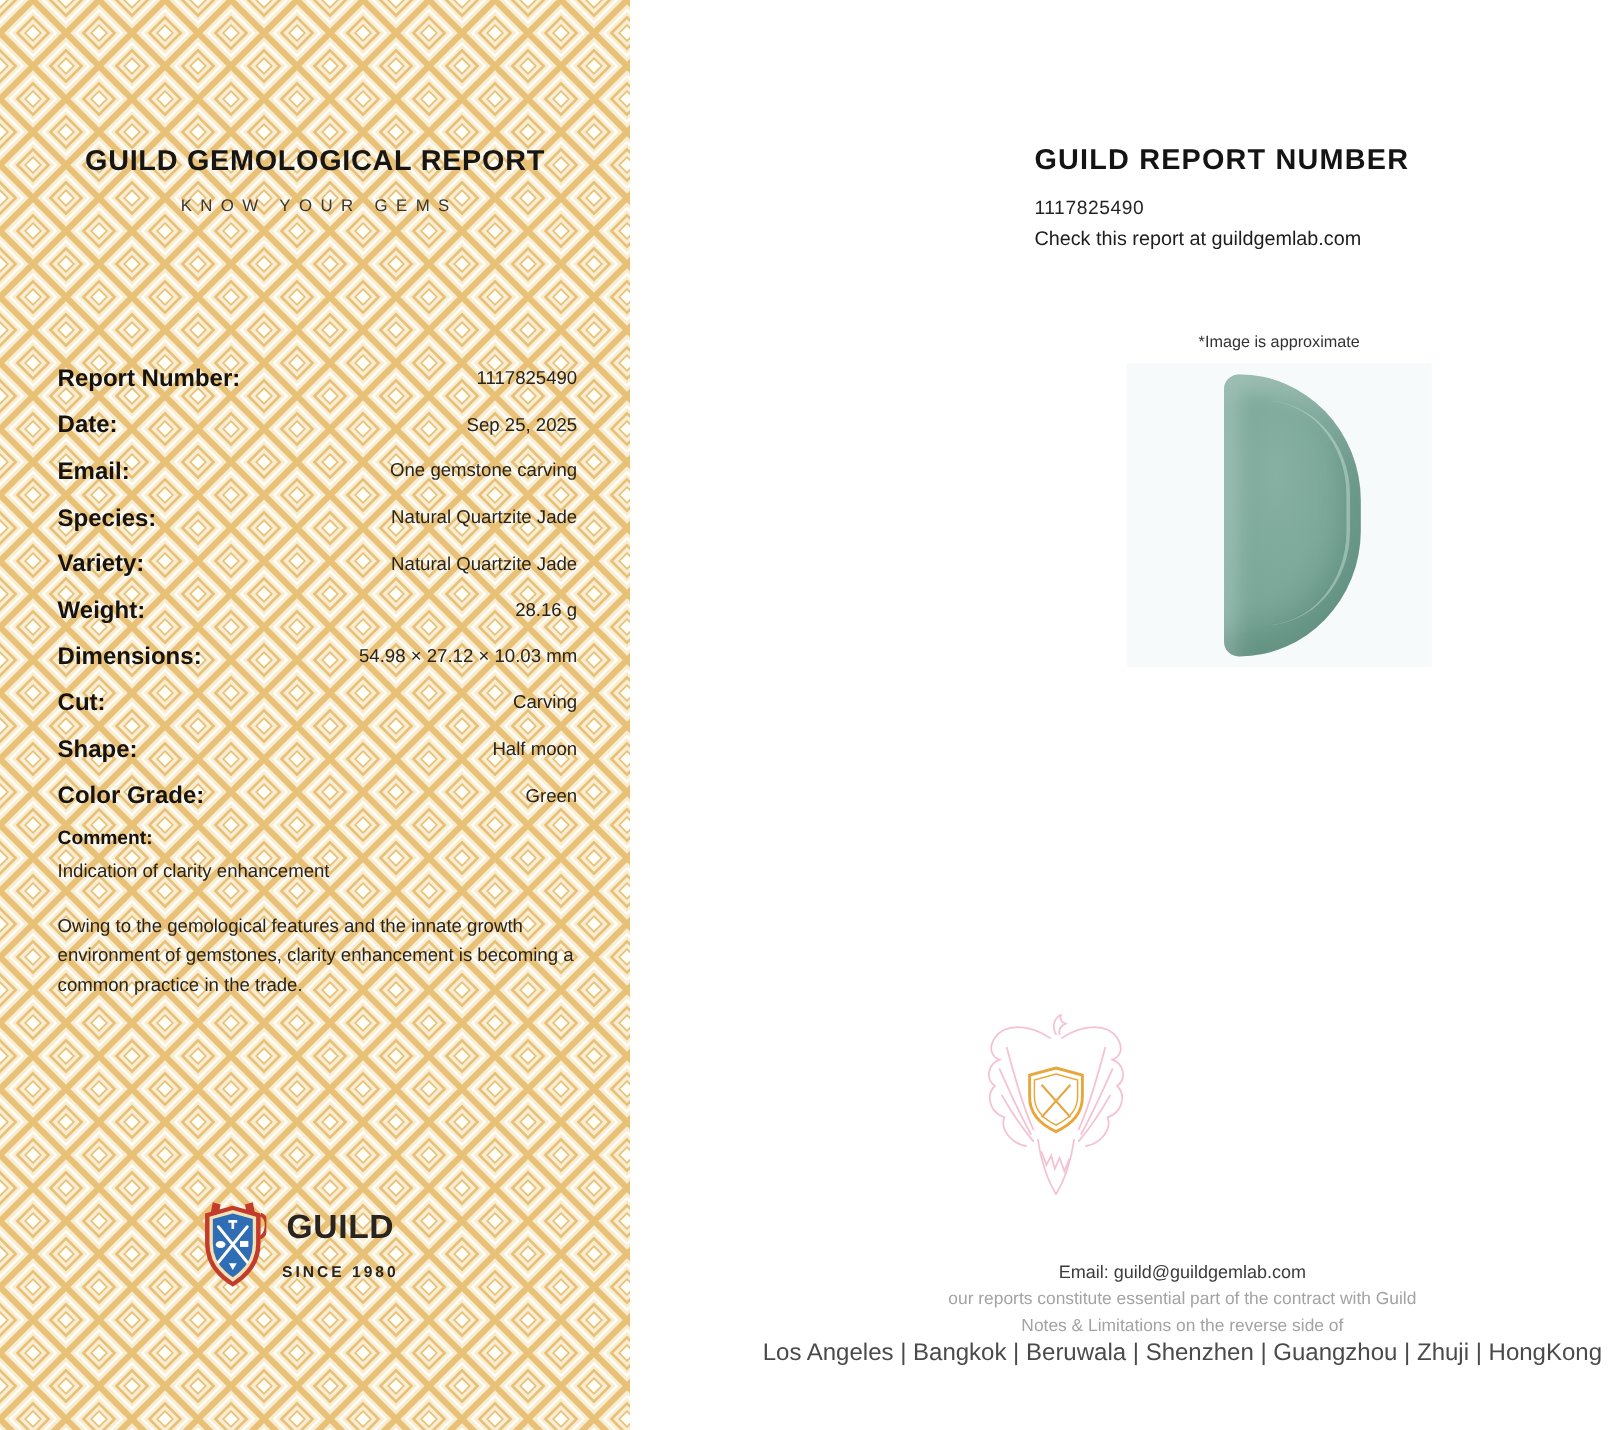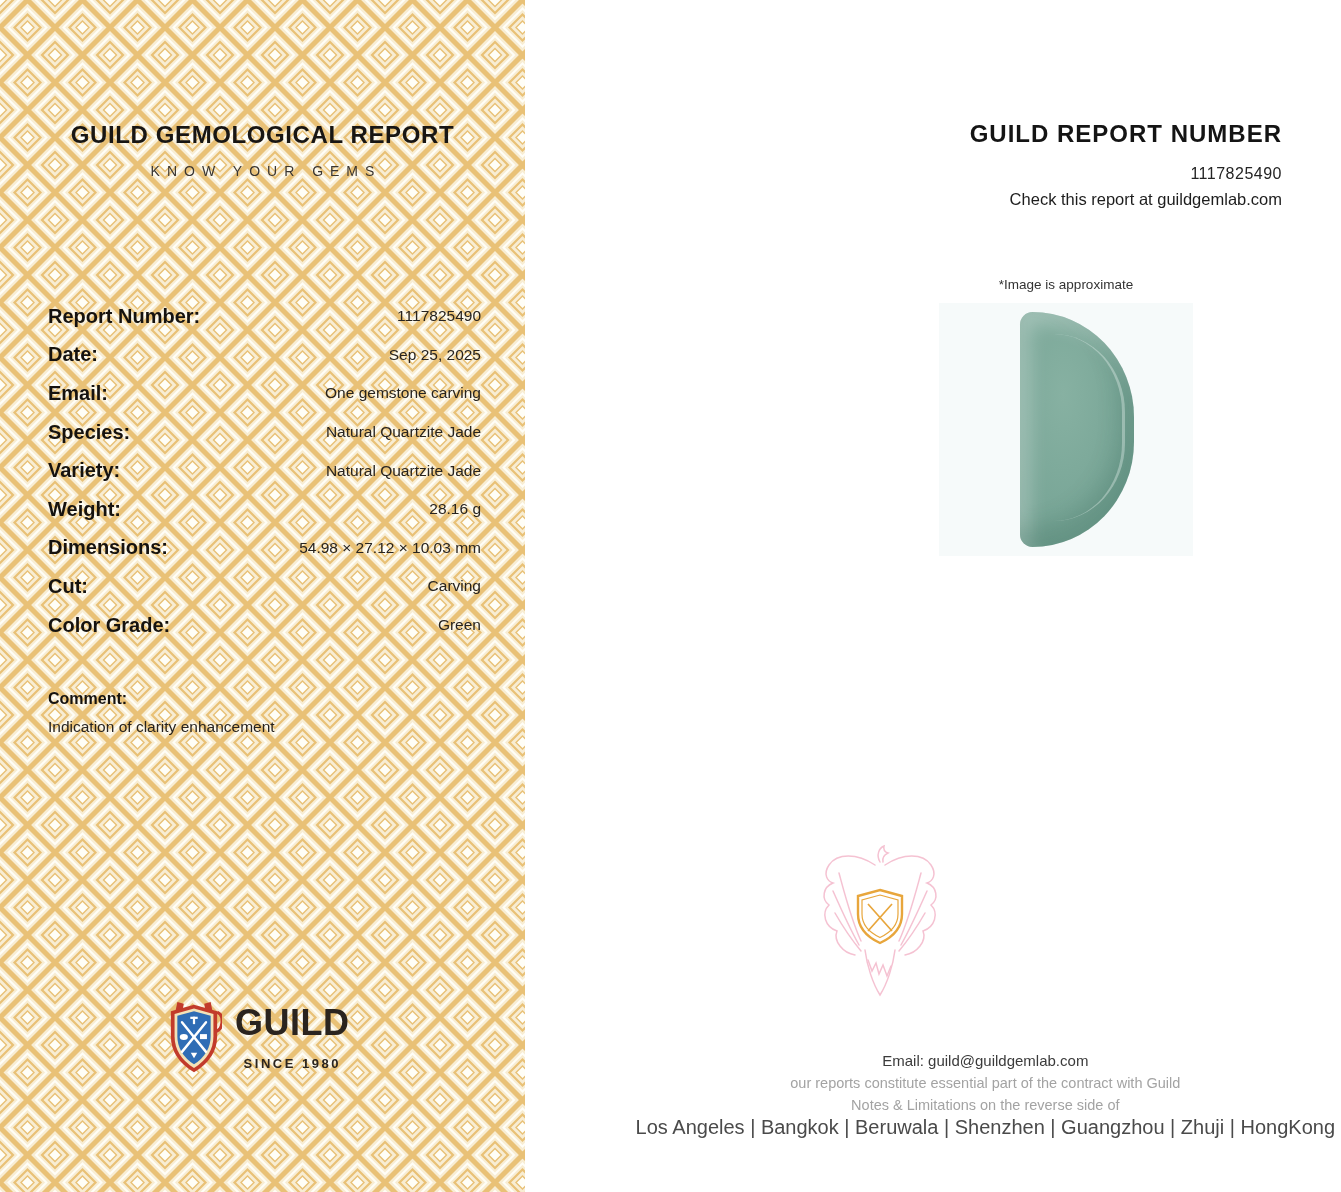--- a/index.html
+++ b/index.html
@@ -34,27 +34,27 @@
 
   .comment-label { position:absolute; left:48px; top:690px; font-size:16px; font-weight:bold; color:#15120f; }
   .comment-value { position:absolute; left:48px; top:718px; font-size:15.5px; color:#27231f; }
   .comment-paragraph {
     position:absolute; left:48px; top:761px; width:432px;
     font-size:15.5px; line-height:24.3px; color:#27231f;
   }
 
   .logo-row { position:absolute; left:166px; top:1001px; display:flex; align-items:center; gap:13px; }
   .logo-text { display:flex; flex-direction:column; align-items:center; }
-  .logo-name { font-size:36px; font-weight:800; letter-spacing:0.5px; color:#2a241f; line-height:1; }
+  .logo-name { font-size:28px; font-weight:800; letter-spacing:0.5px; color:#2a241f; line-height:1; }
   .logo-tagline { font-size:13px; font-weight:bold; letter-spacing:2.5px; color:#2a241f; margin-top:15px; }
 
   
   .right-page { position:absolute; left:525px; top:0; width:816px; height:1192px; background:#ffffff; }
 
-  .rp-head { position:absolute; left:337px; top:0; width:420px; text-align:right; }
+  .rp-head { position:absolute; left:337px; top:0; width:420px; text-align:left; }
   .rp-title { margin-top:120px; font-size:24px; font-weight:bold; letter-spacing:1px; color:#141414; }
   .rp-number { margin-top:17px; font-size:16px; letter-spacing:0.5px; color:#242424; }
   .rp-check { margin-top:7px; font-size:16.5px; color:#1d1d1d; }
 
   .image-note {
     position:absolute; left:414px; top:277px; width:254px; text-align:center;
     font-size:13.5px; color:#333333;
   }
   .gem-image-box {
     position:absolute; left:414px; top:303px; width:254px; height:253px;
@@ -137,27 +137,32 @@
         </div>
         <div class="field-row">
           <span class="fl">Dimensions:</span>
           <span class="fv">54.98 × 27.12 × 10.03 mm</span>
         </div>
         <div class="field-row">
           <span class="fl">Cut:</span>
           <span class="fv">Carving</span>
         </div>
         <div class="field-row">
+          <span class="fl">Shape:</span>
+          <span class="fv">Half moon</span>
+        </div>
+        <div class="field-row">
           <span class="fl">Color Grade:</span>
           <span class="fv">Green</span>
         </div>
       </div>
 
       <div class="comment-label">Comment:</div>
       <div class="comment-value">Indication of clarity enhancement</div>
+      <div class="comment-paragraph">Owing to the gemological features and the innate growth environment of gemstones, clarity enhancement is becoming a common practice in the trade.</div>
 
       <div class="logo-row">
         <svg width="56" height="74" viewBox="0 0 60 80" xmlns="http://www.w3.org/2000/svg">
           <path d="M12 1 L19 3 L17 13 L10 11 Z" fill="#c23b2b"></path>
           <path d="M48 1 L41 3 L43 13 L50 11 Z" fill="#c23b2b"></path>
           <path d="M55 12 q7 3 5 13 q-1 6 -6 8" fill="none" stroke="#c23b2b" stroke-width="3.4"></path>
           <path d="M30 4 L55 11 V38 Q55 62 30 77 Q5 62 5 38 V11 Z" fill="#c23b2b"></path>
           <path d="M30 8 L51 14 V38 Q51 59 30 72.5 Q9 59 9 38 V14 Z" fill="#f3e2b8"></path>
           <path d="M30 11 L48 16 V38 Q48 56.5 30 68.5 Q12 56.5 12 38 V16 Z" fill="#2f6db5"></path>
           <g stroke="#ffffff" stroke-width="2.6" stroke-linecap="round">

